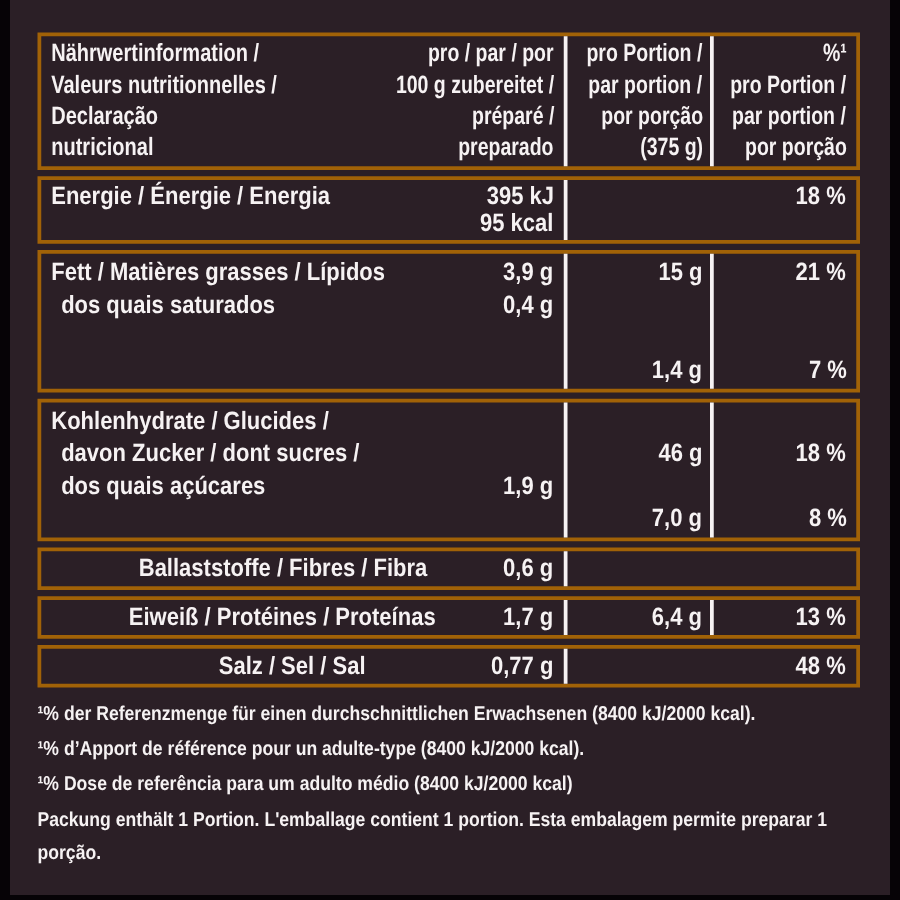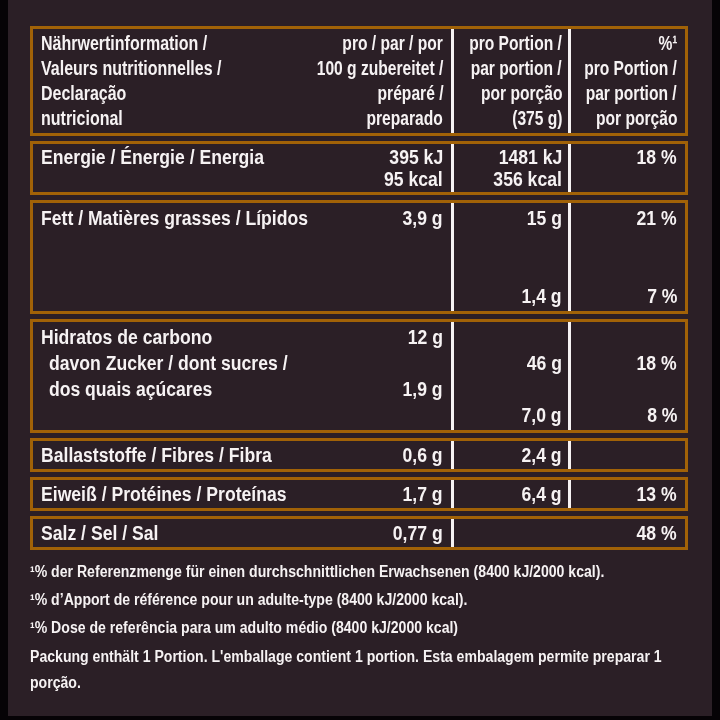--- a/index.html
+++ b/index.html
@@ -13,21 +13,21 @@
   .strip.right{right:0;top:0;bottom:0;width:8px;}
   .strip.bottom{left:0;right:0;bottom:0;height:4px;}
   .content{position:absolute;left:30px;top:26px;width:658px;}
   .row{display:flex;border:3px solid #a16207;margin-bottom:5px;box-sizing:border-box;background:#2b1f26;}
   .cA{width:418px;box-sizing:border-box;padding:2px 8px;}
   .cB{width:117px;box-sizing:border-box;border-left:3px solid #f6f2f3;padding:2px 6px;}
   .cC{flex:1;box-sizing:border-box;border-left:3px solid #f6f2f3;padding:2px 8px;}
   .line{position:relative;height:26px;line-height:26px;white-space:nowrap;font-size:20px;}
   .header .line{height:25px;line-height:25px;}
   .r-energie .line{height:22px;line-height:22px;}
-  .r-single .line{height:24px;line-height:24px;}
+  .r-single .line{height:24px;line-height:24px;text-align:center;}
   .lt{display:inline-block;transform:scaleX(.88);transform-origin:0 50%;}
   .rt{position:absolute;right:0;top:0;display:inline-block;transform:scaleX(.88);transform-origin:100% 50%;}
   .header .lt{transform:scaleX(.8);}
   .header .rt{transform:scaleX(.78);}
   .ind{padding-left:9px;}
   .foot{margin-top:10px;}
   .fline{font-size:16px;line-height:24px;margin-bottom:4px;white-space:nowrap;
          transform:scaleX(.88);transform-origin:0 0;}
   .fpack{font-size:16px;line-height:26px;margin-top:3px;width:748px;
          transform:scaleX(.88);transform-origin:0 0;}
@@ -95,44 +95,40 @@
       <div class="cA">
         <div class="line">
           <span class="lt">Energie / Énergie / Energia</span>
           <span class="rt">395 kJ</span>
         </div>
         <div class="line">
           <span class="lt"></span>
           <span class="rt">95 kcal</span>
         </div>
       </div>
-      <div class="cB">
-        <div class="line">
-            <span class="rt">1481 kJ</span>
-          </div>
-        <div class="line">
-            <span class="rt">356 kcal</span>
-          </div>
-      </div>
       <div class="cC">
         <div class="line">
             <span class="rt">18 %</span>
           </div>
         <div class="line">
             <span class="rt"></span>
           </div>
       </div>
     </div>
 
     <div class="row">
       <div class="cA">
         <div class="line">
           <span class="lt">Fett / Matières grasses / Lípidos</span>
           <span class="rt">3,9 g</span>
         </div>
+        <div class="line">
+          <span class="lt ind">dos quais saturados</span>
+          <span class="rt">0,4 g</span>
+        </div>
       </div>
       <div class="cB">
         <div class="line">
             <span class="rt">15 g</span>
           </div>
         <div class="line"></div>
         <div class="line"></div>
         <div class="line">
             <span class="rt">1,4 g</span>
           </div>
@@ -145,22 +141,21 @@
         <div class="line"></div>
         <div class="line">
             <span class="rt">7 %</span>
           </div>
       </div>
     </div>
 
     <div class="row">
       <div class="cA">
         <div class="line">
-          <span class="lt">Hidratos de carbono</span>
-          <span class="rt">12 g</span>
+          <span class="lt">Kohlenhydrate / Glucides /</span>
         </div>
         <div class="line">
           <span class="lt ind">davon Zucker / dont sucres /</span>
         </div>
         <div class="line">
           <span class="lt ind">dos quais açúcares</span>
           <span class="rt">1,9 g</span>
         </div>
       </div>
       <div class="cB">
@@ -184,25 +179,20 @@
           </div>
       </div>
     </div>
 
     <div class="row r-single">
       <div class="cA">
         <div class="line">
           <span class="lt">Ballaststoffe / Fibres / Fibra</span>
           <span class="rt">0,6 g</span>
         </div>
-      </div>
-      <div class="cB">
-        <div class="line">
-            <span class="rt">2,4 g</span>
-          </div>
       </div>
       <div class="cC">
         <div class="line">
             <span class="rt"></span>
           </div>
       </div>
     </div>
 
     <div class="row r-single">
       <div class="cA">

